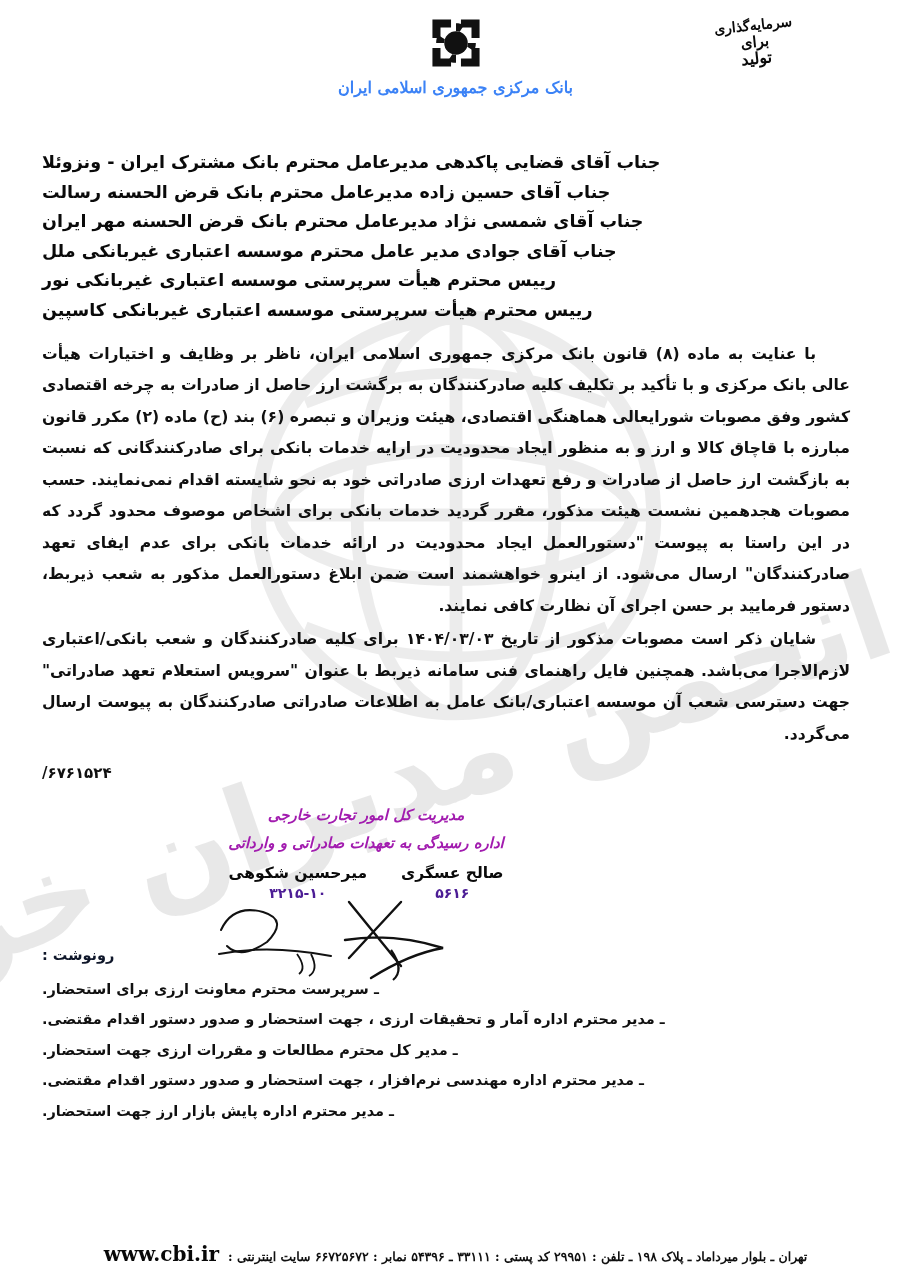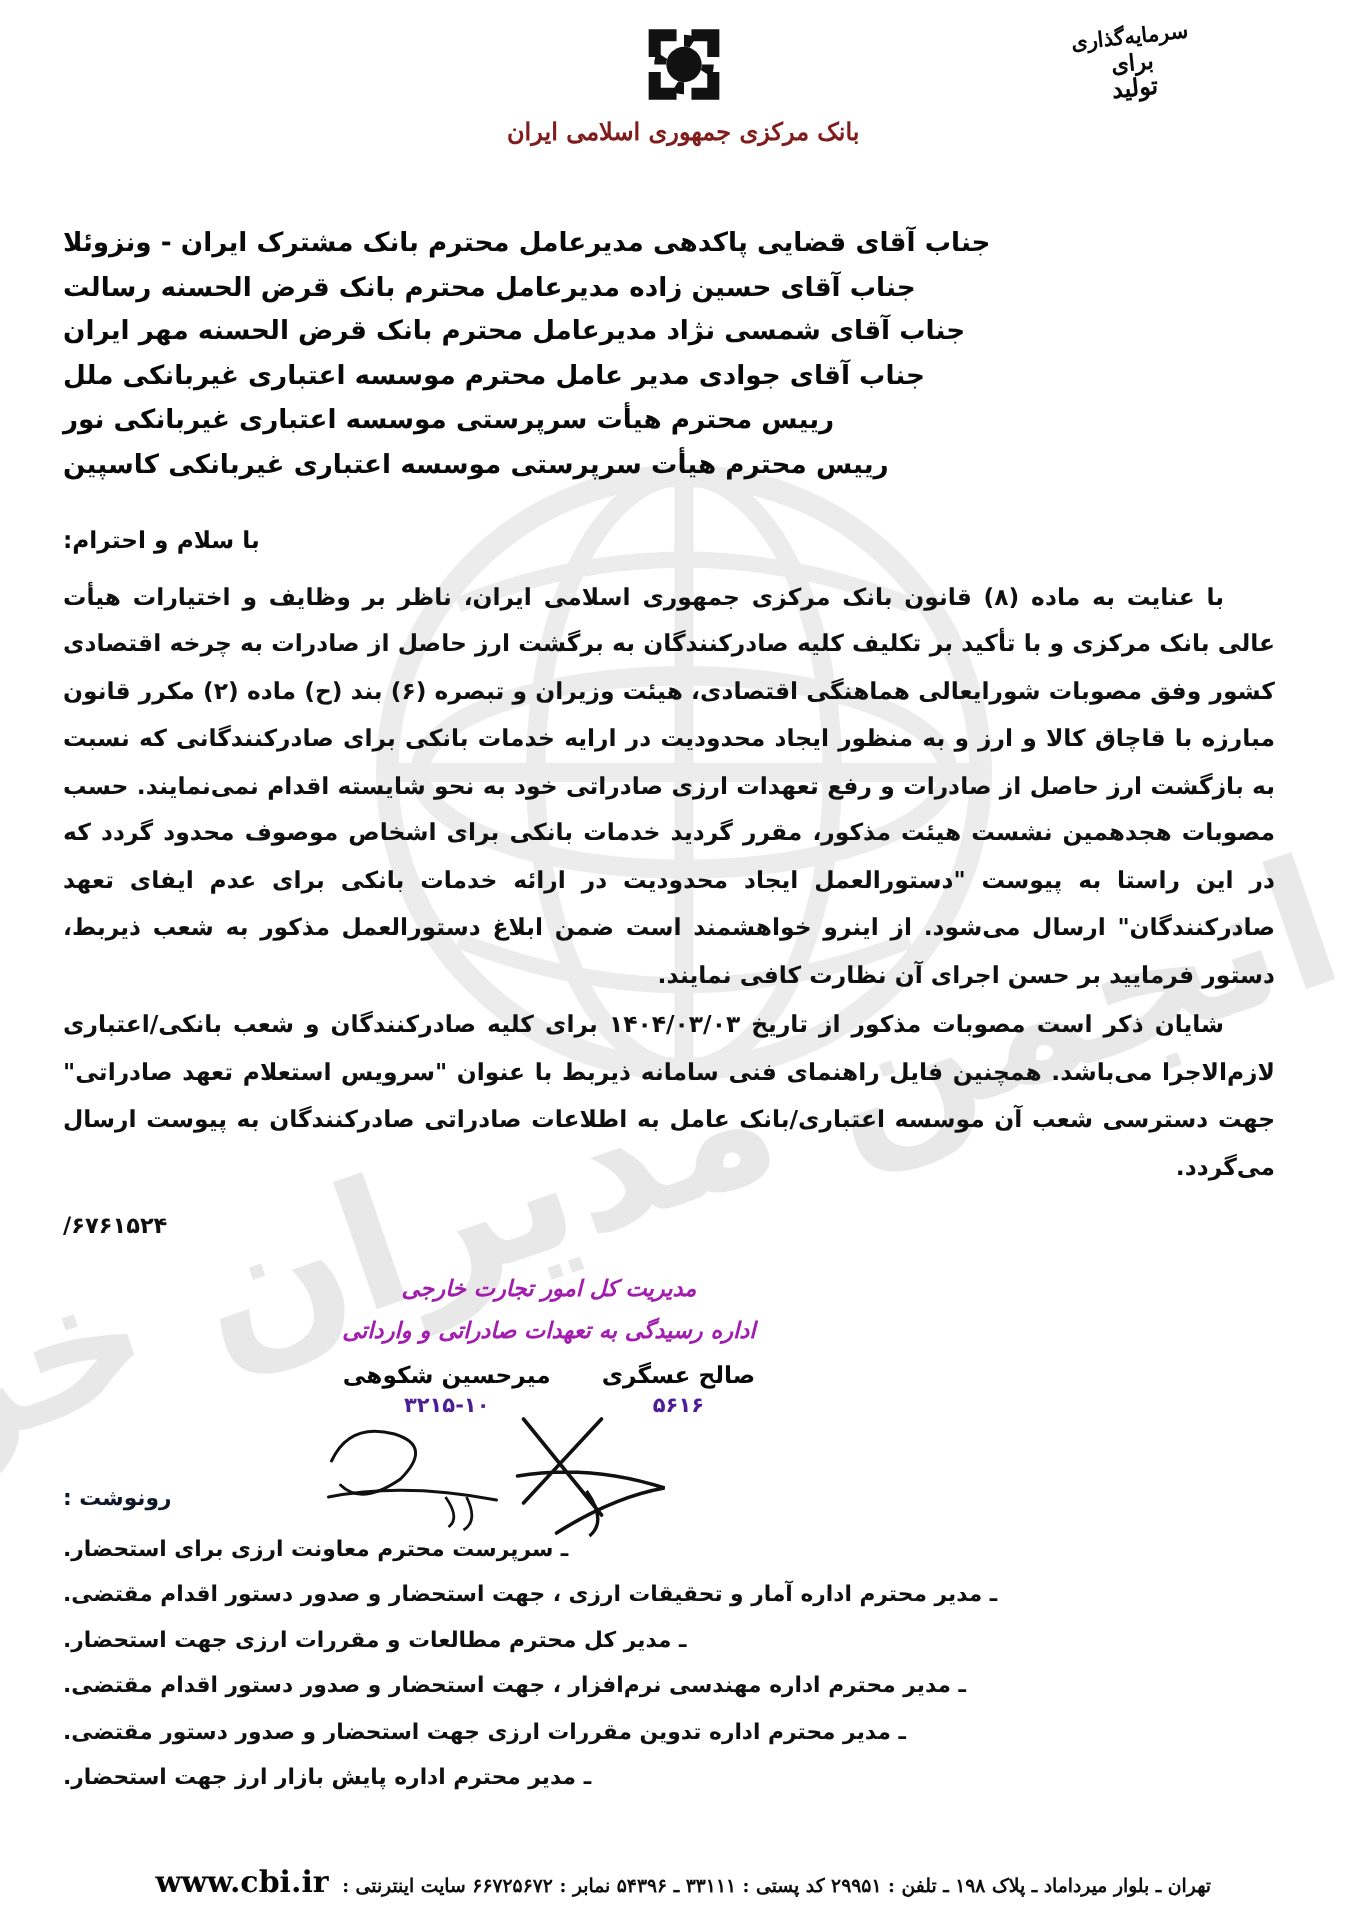--- a/index.html
+++ b/index.html
@@ -66,21 +66,21 @@
     top: 12px;
     transform: translateX(-50%);
     text-align: center;
     width: 320px;
   }
   .cbi-mark { width: 62px; height: 62px; margin: 0 auto; display: block; }
   .cbi-name {
     margin-top: 4px;
     font-size: 16px;
     font-weight: 700;
-    color: #7f1d1d;
+    color: #3b82f6;
     font-family: "DejaVu Serif", serif;
   }
   .seal-block {
     position: absolute;
     right: 108px;
     top: 18px;
     width: 96px;
     text-align: center;
     line-height: 1.12;
     font-family: "DejaVu Serif", serif;
@@ -289,21 +289,20 @@
 
   <div class="addressees">
     <div class="addressee">جناب آقای قضایی پاکدهی مدیرعامل محترم بانک مشترک ایران - ونزوئلا</div>
     <div class="addressee">جناب آقای حسین زاده مدیرعامل محترم بانک قرض الحسنه رسالت</div>
     <div class="addressee">جناب آقای شمسی نژاد مدیرعامل محترم بانک قرض الحسنه مهر ایران</div>
     <div class="addressee">جناب آقای جوادی مدیر عامل محترم موسسه اعتباری غیربانکی ملل</div>
     <div class="addressee">رییس محترم هیأت سرپرستی موسسه اعتباری غیربانکی نور</div>
     <div class="addressee">رییس محترم هیأت سرپرستی موسسه اعتباری غیربانکی کاسپین</div>
   </div>
 
-  <div class="salutation">با سلام و احترام:</div>
 
   <div class="body-wrap">
     <p class="para">با عنایت به ماده (۸) قانون بانک مرکزی جمهوری اسلامی ایران، ناظر بر وظایف و اختیارات هیأت عالی بانک مرکزی و با تأکید بر تکلیف کلیه صادرکنندگان به برگشت ارز حاصل از صادرات به چرخه اقتصادی کشور وفق مصوبات شورایعالی هماهنگی اقتصادی، هیئت وزیران و تبصره (۶) بند (ح) ماده (۲) مکرر قانون مبارزه با قاچاق کالا و ارز و به منظور ایجاد محدودیت در ارایه خدمات بانکی برای صادرکنندگانی که نسبت به بازگشت ارز حاصل از صادرات و رفع تعهدات ارزی صادراتی خود به نحو شایسته اقدام نمی‌نمایند. حسب مصوبات هجدهمین نشست هیئت مذکور، مقرر گردید خدمات بانکی برای اشخاص موصوف محدود گردد که در این راستا به پیوست "دستورالعمل ایجاد محدودیت در ارائه خدمات بانکی برای عدم ایفای تعهد صادرکنندگان" ارسال می‌شود. از اینرو خواهشمند است ضمن ابلاغ دستورالعمل مذکور به شعب ذیربط، دستور فرمایید بر حسن اجرای آن نظارت کافی نمایند.</p>
     <p class="para">شایان ذکر است مصوبات مذکور از تاریخ ۱۴۰۴/۰۳/۰۳ برای کلیه صادرکنندگان و شعب بانکی/اعتباری لازم‌الاجرا می‌باشد. همچنین فایل راهنمای فنی سامانه ذیربط با عنوان "سرویس استعلام تعهد صادراتی" جهت دسترسی شعب آن موسسه اعتباری/بانک عامل به اطلاعات صادراتی صادرکنندگان به پیوست ارسال می‌گردد.</p>
   </div>
 
   <div class="docnum">۶۷۶۱۵۲۴/</div>
 
   <div class="sig-block">
     <div class="sig-dept">مدیریت کل امور تجارت خارجی</div>
@@ -331,21 +330,20 @@
       <path d="M86 56 Q96 70 88 76 M100 56 Q108 72 98 78" fill="none" stroke="#111" stroke-width="1.8"></path>
     </svg>
   </div>
 
   <div class="cc-wrap">
     <div class="cc-title">رونوشت :</div>
     <div class="cc-item">ـ سرپرست محترم معاونت ارزی برای استحضار.</div>
     <div class="cc-item">ـ مدیر محترم اداره آمار و تحقیقات ارزی ، جهت استحضار و صدور دستور اقدام مقتضی.</div>
     <div class="cc-item">ـ مدیر کل محترم مطالعات و مقررات ارزی جهت استحضار.</div>
     <div class="cc-item">ـ مدیر محترم اداره مهندسی نرم‌افزار ، جهت استحضار و صدور دستور اقدام مقتضی.</div>
-    <div class="cc-item">ـ مدیر محترم اداره تدوین مقررات ارزی جهت استحضار و صدور دستور مقتضی.</div>
     <div class="cc-item">ـ مدیر محترم اداره پایش بازار ارز جهت استحضار.</div>
   </div>
 
   <div class="footer">
     <div class="footer-line">
       <span class="footer-addr">تهران ـ بلوار میرداماد ـ پلاک ۱۹۸ ـ تلفن : ۲۹۹۵۱ کد پستی : ۳۳۱۱۱ ـ ۵۴۳۹۶ نمابر : ۶۶۷۲۵۶۷۲ سایت اینترنتی :</span>
       <span class="footer-url">www.cbi.ir</span>
     </div>
   </div>
 

